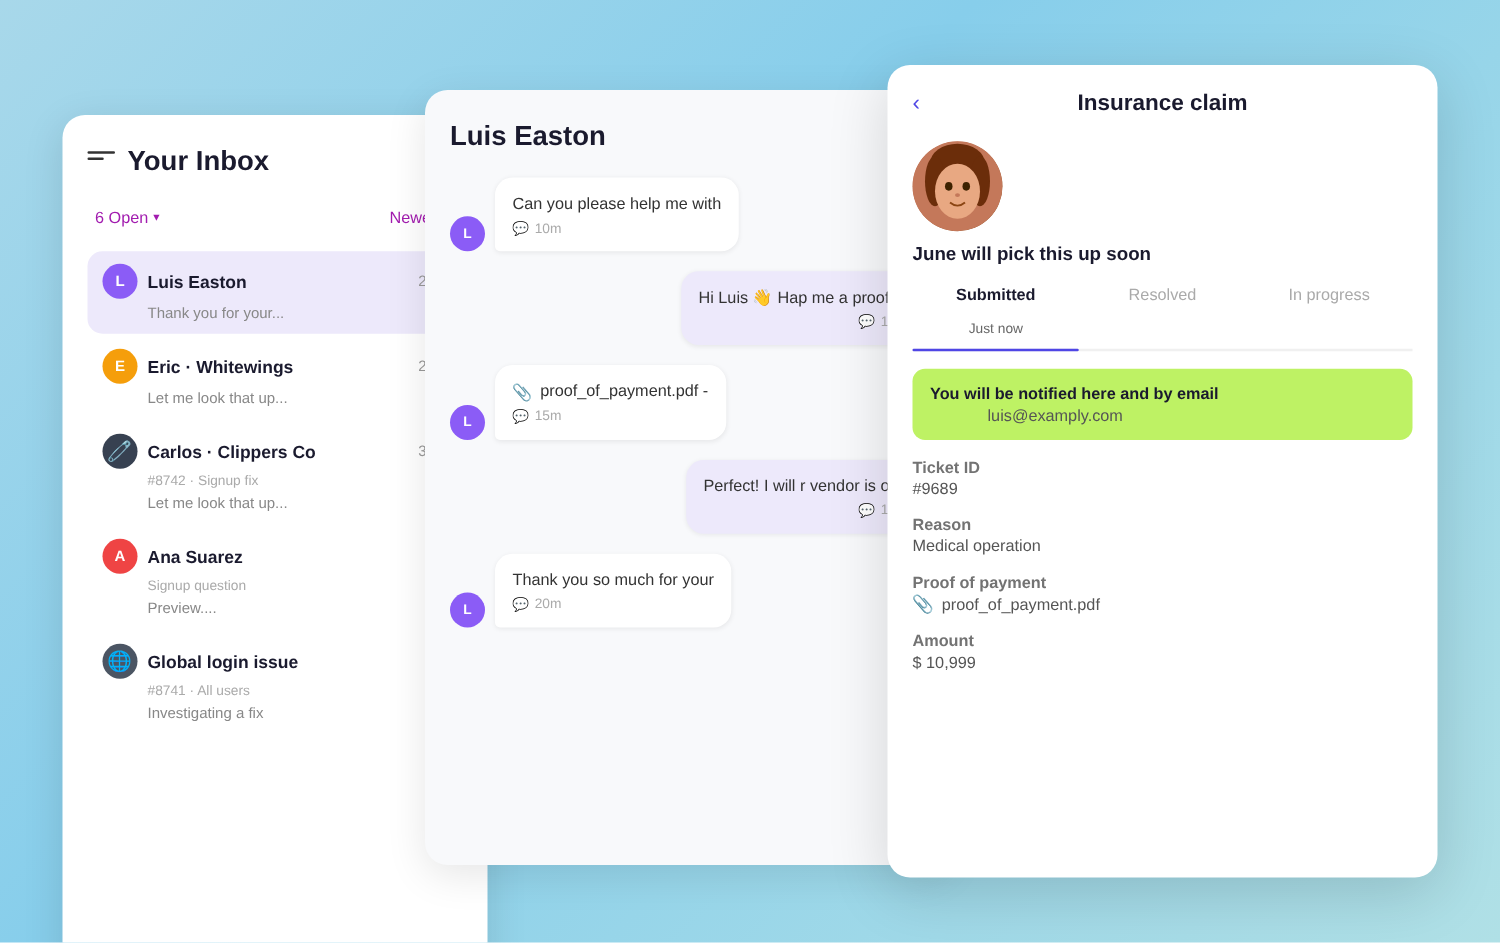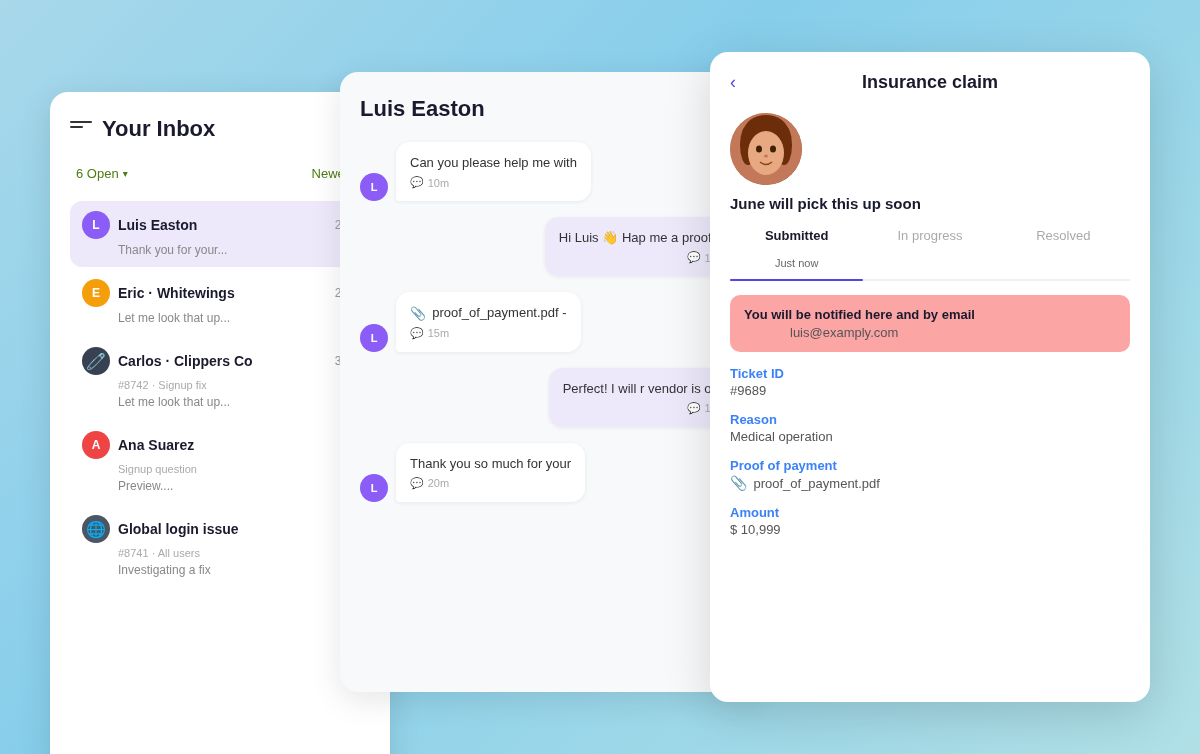--- a/index.html
+++ b/index.html
@@ -69,21 +69,21 @@
       display: flex;
       justify-content: space-between;
       margin-bottom: 16px;
     }
 
     .filter-btn {
       display: flex;
       align-items: center;
       gap: 4px;
       font-size: 13px;
-      color: #4d7c0f;
+      color: #a21caf;
       cursor: pointer;
       background: none;
       border: none;
       padding: 4px 6px;
       border-radius: 6px;
     }
 
     .filter-btn .chevron {
       font-size: 10px;
     }
@@ -348,21 +348,21 @@
       font-weight: 400;
     }
 
     .status-tab.active .status-tab-time {
       color: #666;
     }
 
     
     .notification-box {
       margin: 14px 20px;
-      background: #fca5a5;
+      background: #bef264;
       border-radius: 10px;
       padding: 12px 14px;
     }
 
     .notif-title {
       font-size: 13px;
       font-weight: 700;
       color: #1a1a2e;
       margin-bottom: 3px;
     }
@@ -383,21 +383,21 @@
 
     .detail-field {
       display: flex;
       flex-direction: column;
       gap: 2px;
     }
 
     .field-label {
       font-size: 13px;
       font-weight: 700;
-      color: #3b82f6;
+      color: #737373;
     }
 
     .field-value {
       font-size: 13px;
       color: #555;
     }
 
     .attachment-value {
       display: flex;
       align-items: center;
@@ -591,24 +591,24 @@
       </div>
       <div class="agent-name">June will pick this up soon</div>
     </div>
 
     <div class="status-tabs">
       <div class="status-tab active">
         <span class="status-tab-label">Submitted</span>
         <span class="status-tab-time">Just now</span>
       </div>
       <div class="status-tab">
+        <span class="status-tab-label">Resolved</span>
+      </div>
+      <div class="status-tab">
         <span class="status-tab-label">In progress</span>
-      </div>
-      <div class="status-tab">
-        <span class="status-tab-label">Resolved</span>
       </div>
     </div>
 
     <div class="notification-box">
       <div class="notif-title">You will be notified here and by email</div>
       <div class="notif-email">luis@examply.com</div>
     </div>
 
     <div class="detail-fields">
       <div class="detail-field">

